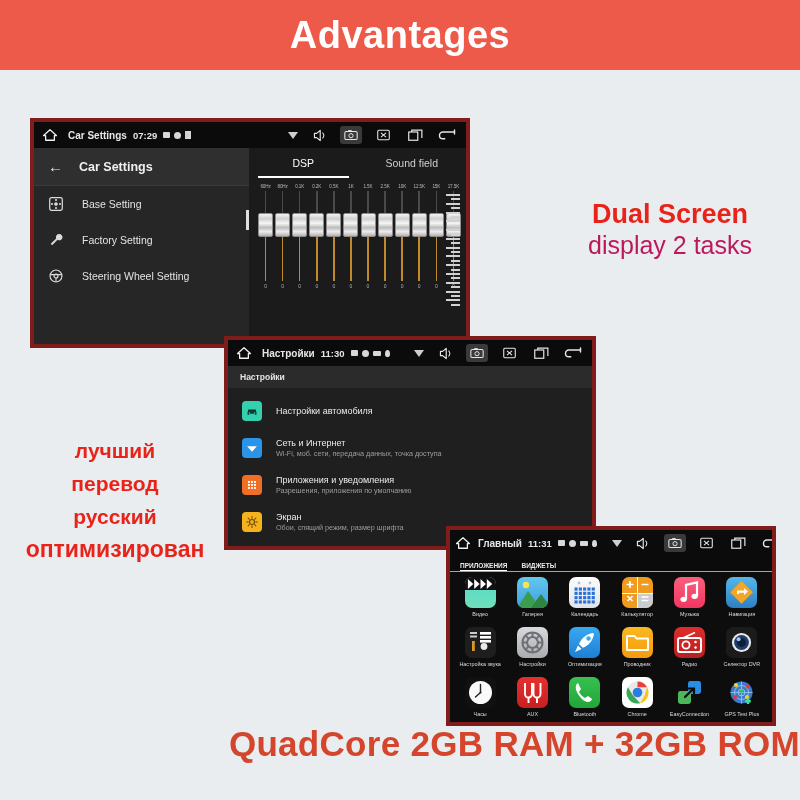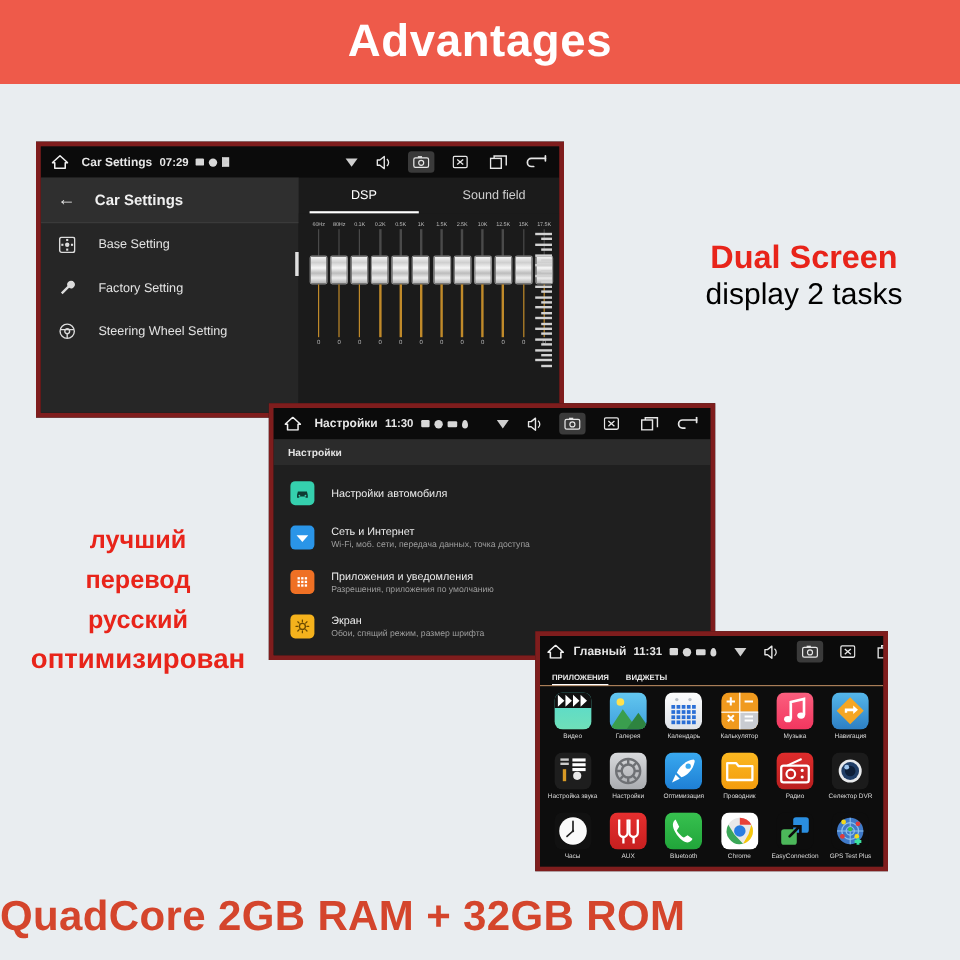--- a/index.html
+++ b/index.html
@@ -89,38 +89,38 @@
   
   #screen2{left:224px;top:336px;width:372px;height:214px;}
   #s2-sub{height:22px;background:#2b2b2b;display:flex;align-items:center;padding-left:12px;box-sizing:border-box;}
   #s2-sub span{color:#e4e4e4;font-size:8.5px;font-weight:bold;}
   #s2-list{background:#1f1f1f;height:166px;padding-top:4px;box-sizing:border-box;}
   .s2row{display:flex;align-items:center;height:37px;padding-left:14px;box-sizing:border-box;}
   .s2ico{width:20px;height:20px;border-radius:4px;margin-right:14px;display:flex;align-items:center;justify-content:center;flex:none;}
   .s2txt .t{color:#ececec;font-size:9px;line-height:12px;}
   .s2txt .d{color:#9d9d9d;font-size:7.2px;line-height:10px;}
   
-  #screen3{left:446px;top:526px;width:294px;height:200px;}
+  #screen3{left:446px;top:526px;width:330px;height:200px;}
   #s3-tabs{height:16px;background:#0b0b0b;display:flex;align-items:flex-end;gap:14px;padding-left:10px;box-sizing:border-box;border-bottom:1px solid #cf9a6a;}
   #s3-tabs .t{font-size:6.5px;font-weight:bold;color:#e9e9e9;padding-bottom:2px;position:relative;}
   #s3-tabs .t.active:after{content:"";position:absolute;left:0;right:0;bottom:0;height:1.5px;background:#ffffff;}
   #s3-grid{background:#0d0d0d;height:158px;padding:5px 4px 0 4px;box-sizing:border-box;}
   .approw{display:flex;height:50px;}
   .app{flex:1;display:flex;flex-direction:column;align-items:center;justify-content:flex-start;}
   .app .ai{width:31px;height:31px;border-radius:7px;overflow:hidden;position:relative;display:flex;align-items:center;justify-content:center;}
   .app .an{color:#dcdcdc;font-size:5.4px;margin-top:3px;white-space:nowrap;}
   
   #promo-dual{position:absolute;left:560px;top:198px;width:220px;text-align:center;}
   #promo-dual .l1{color:#e8241a;font-size:27px;font-weight:bold;line-height:32px;}
-  #promo-dual .l2{color:#000000;font-size:25px;line-height:31px;}
+  #promo-dual .l2{color:#be185d;font-size:25px;line-height:31px;}
   #promo-ru{position:absolute;left:6px;top:434px;width:218px;text-align:center;}
   #promo-ru div{color:#e8241a;font-weight:bold;line-height:33px;}
   #promo-ru .a{font-size:21px;}
   #promo-ru .b{font-size:23px;}
-  #promo-bottom{position:absolute;left:0;top:744px;width:800px;text-align:left;}
+  #promo-bottom{position:absolute;left:0;top:724px;width:800px;text-align:right;}
   #promo-bottom span{color:#d4452c;font-size:35px;font-weight:bold;letter-spacing:.3px;}
 </style>
 </head>
 <body>
 
 <div id="banner">
   <div class="txt">Advantages</div>
 </div>
 
 <div class="device" id="screen1">

